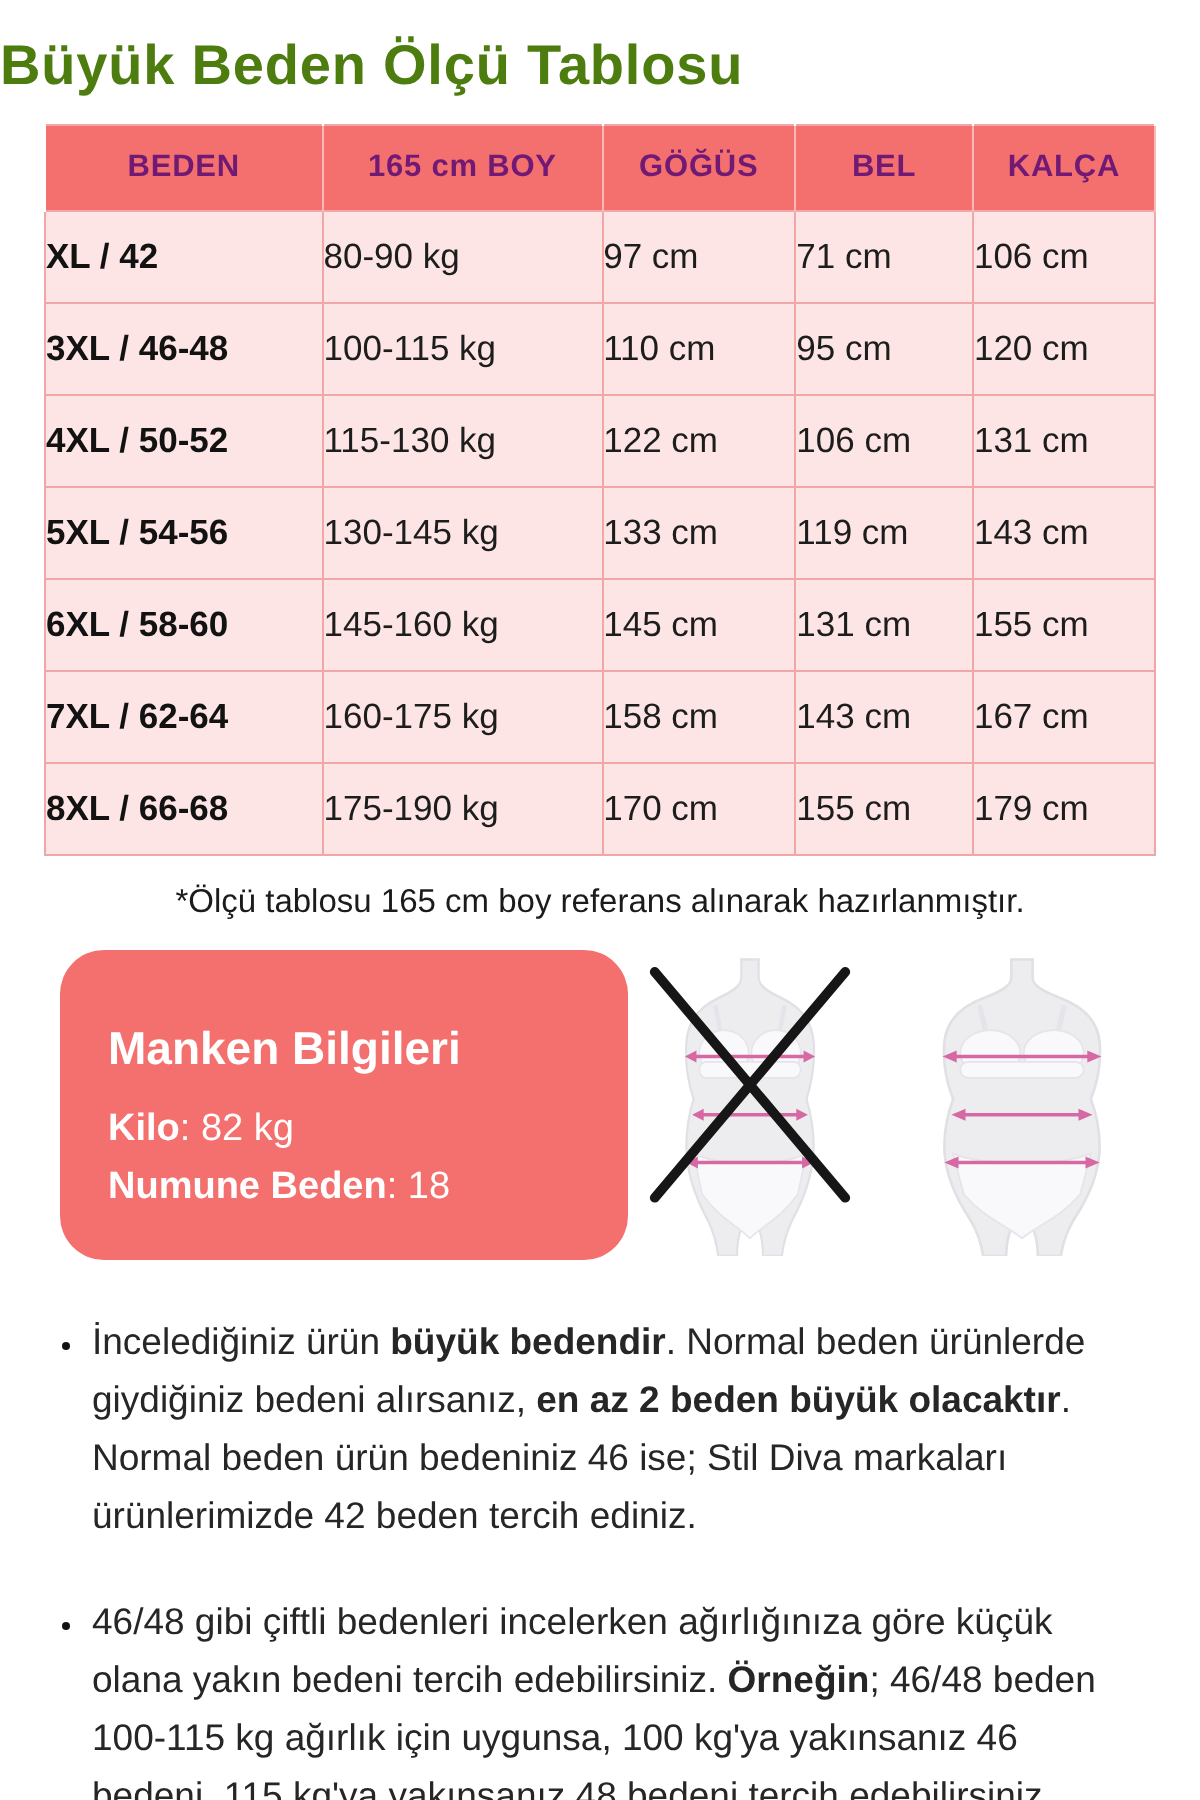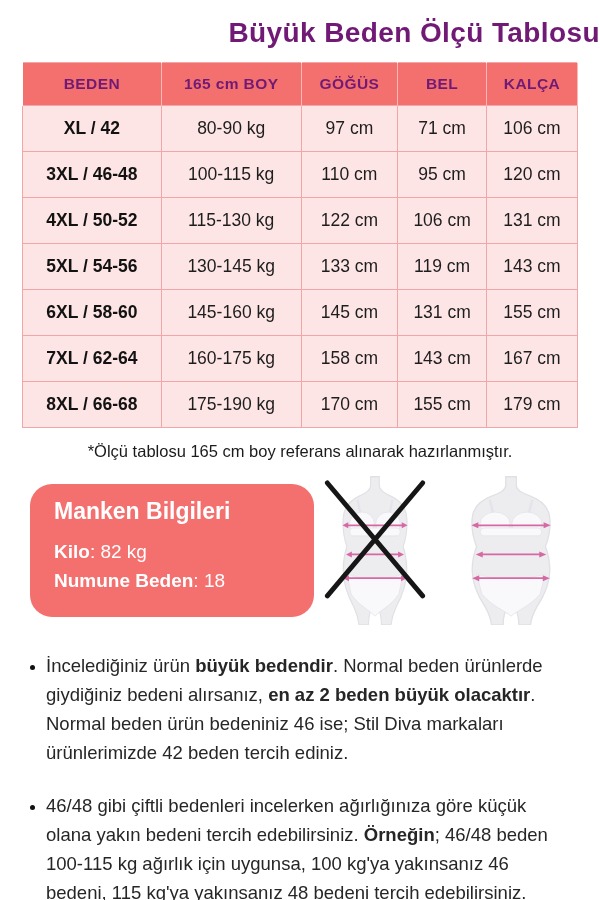--- a/index.html
+++ b/index.html
@@ -1,40 +1,40 @@
 <!DOCTYPE html>
 <html lang="tr"><head>
 <meta charset="utf-8">
 <style>
   * { margin:0; padding:0; box-sizing:border-box; }
   html,body { width:600px; height:900px; background:#ffffff; overflow:hidden;
     font-family:"Liberation Sans","DejaVu Sans",sans-serif; }
   .page { width:600px; height:900px; padding-top:16px; }
 
-  .title { text-align:right; color:#701a75; font-size:28px; font-weight:bold;
+  .title { text-align:left; color:#4d7c0f; font-size:28px; font-weight:bold;
     letter-spacing:.4px; line-height:34px; }
 
   .size-table { width:556px; margin:12px auto 0; border-collapse:collapse;
     table-layout:fixed; border:1px solid #F1A7A7; }
   .size-table col.c1{width:25.0%} .size-table col.c2{width:25.2%}
   .size-table col.c3{width:17.4%} .size-table col.c4{width:16.0%}
   .size-table col.c5{width:16.4%}
   .size-table th { background:#F4706E; color:#701a75; font-size:15.5px; font-weight:bold;
     letter-spacing:.4px; height:43px; border:1px solid rgba(255,255,255,.5);
     border-top:none; border-bottom:none; text-align:center; }
-  .size-table td { background:#FCE5E4; height:46px; text-align:center;
+  .size-table td { background:#FCE5E4; height:46px; text-align:left;
     vertical-align:middle; font-size:17.5px; color:#1d1d1d;
     border:1px solid #F1A7A7; }
   .size-table td.size-col { font-weight:bold; color:#121212; }
 
   .footnote { text-align:center; font-size:16.5px; color:#1b1b1b; margin-top:14px; }
 
   .info-row { display:flex; align-items:center; margin:14px 28px 0 30px; }
   .model-card { background:#F4706E; border-radius:22px; color:#fff;
-    padding:14px 24px 22px; width:284px; flex:none; }
+    padding:36px 24px 22px; width:284px; flex:none; }
   .model-title { font-size:23px; font-weight:bold; margin-bottom:12px; }
   .model-line { font-size:19px; line-height:29px; }
   .model-line b { font-weight:bold; }
 
   .figures { flex:1; display:flex; justify-content:center; align-items:center; gap:26px; }
   .figure-svg { display:block; }
 
   .bullets { margin:26px 26px 0 46px; }
   .bullets li { font-size:18.5px; line-height:29px; color:#262626; margin-bottom:24px; }
   .bullets li::marker { color:#111; font-size:15px; }

